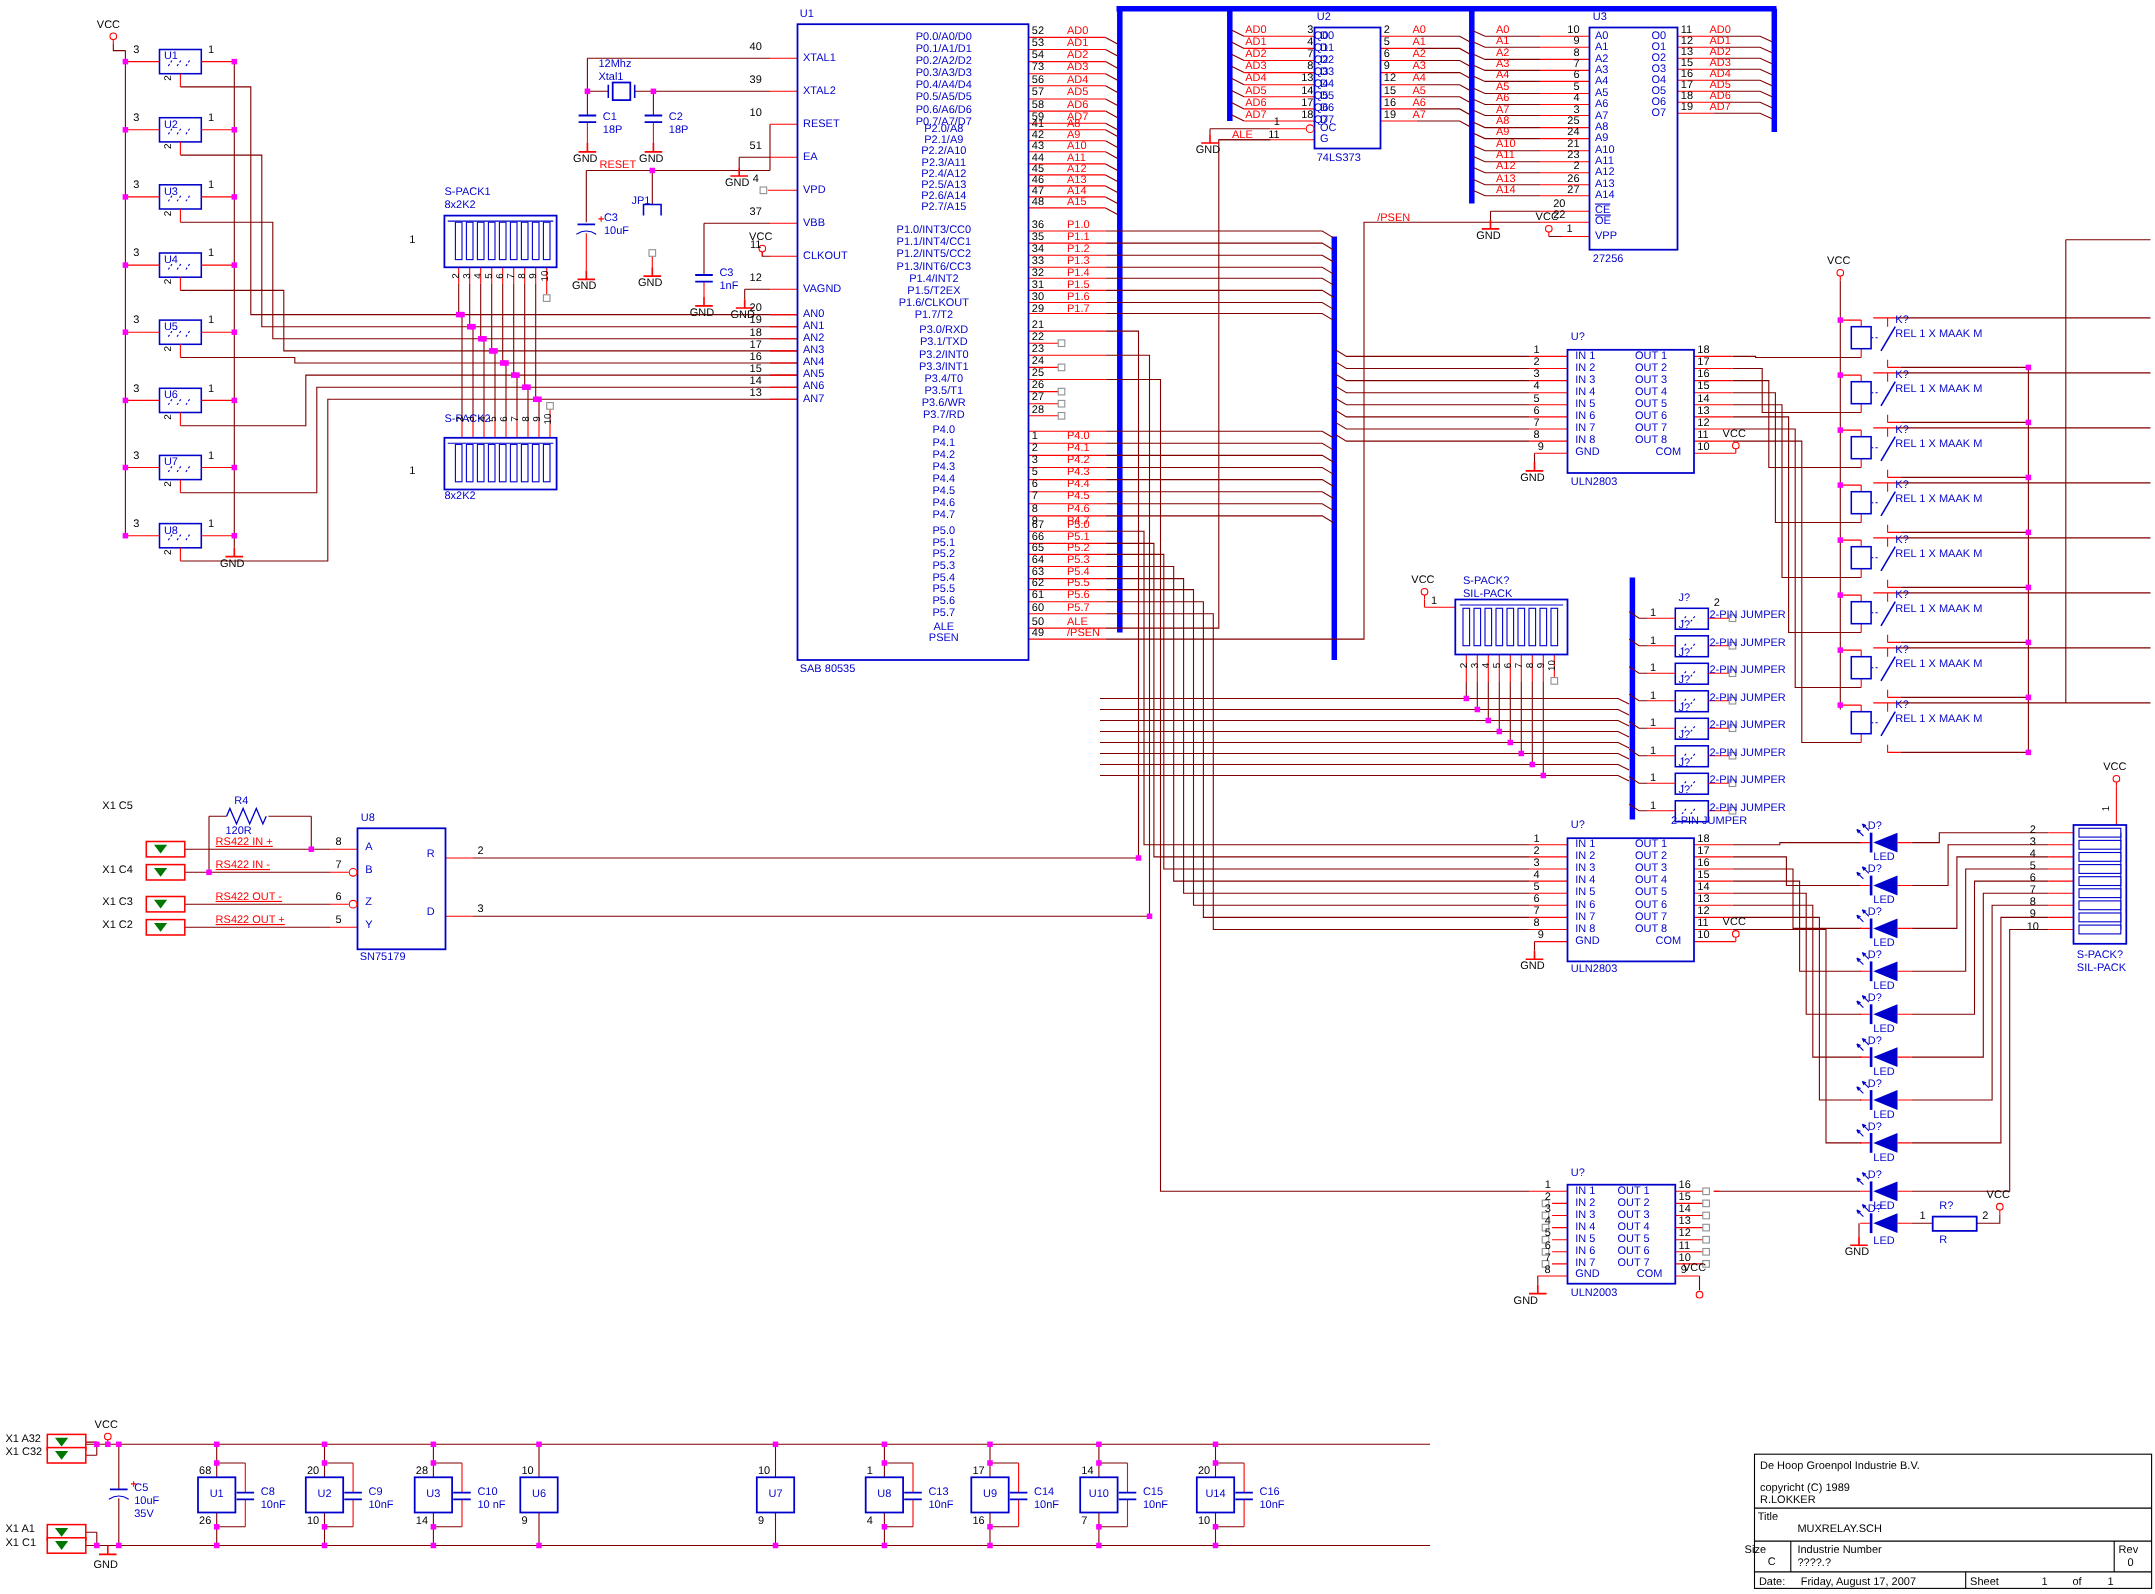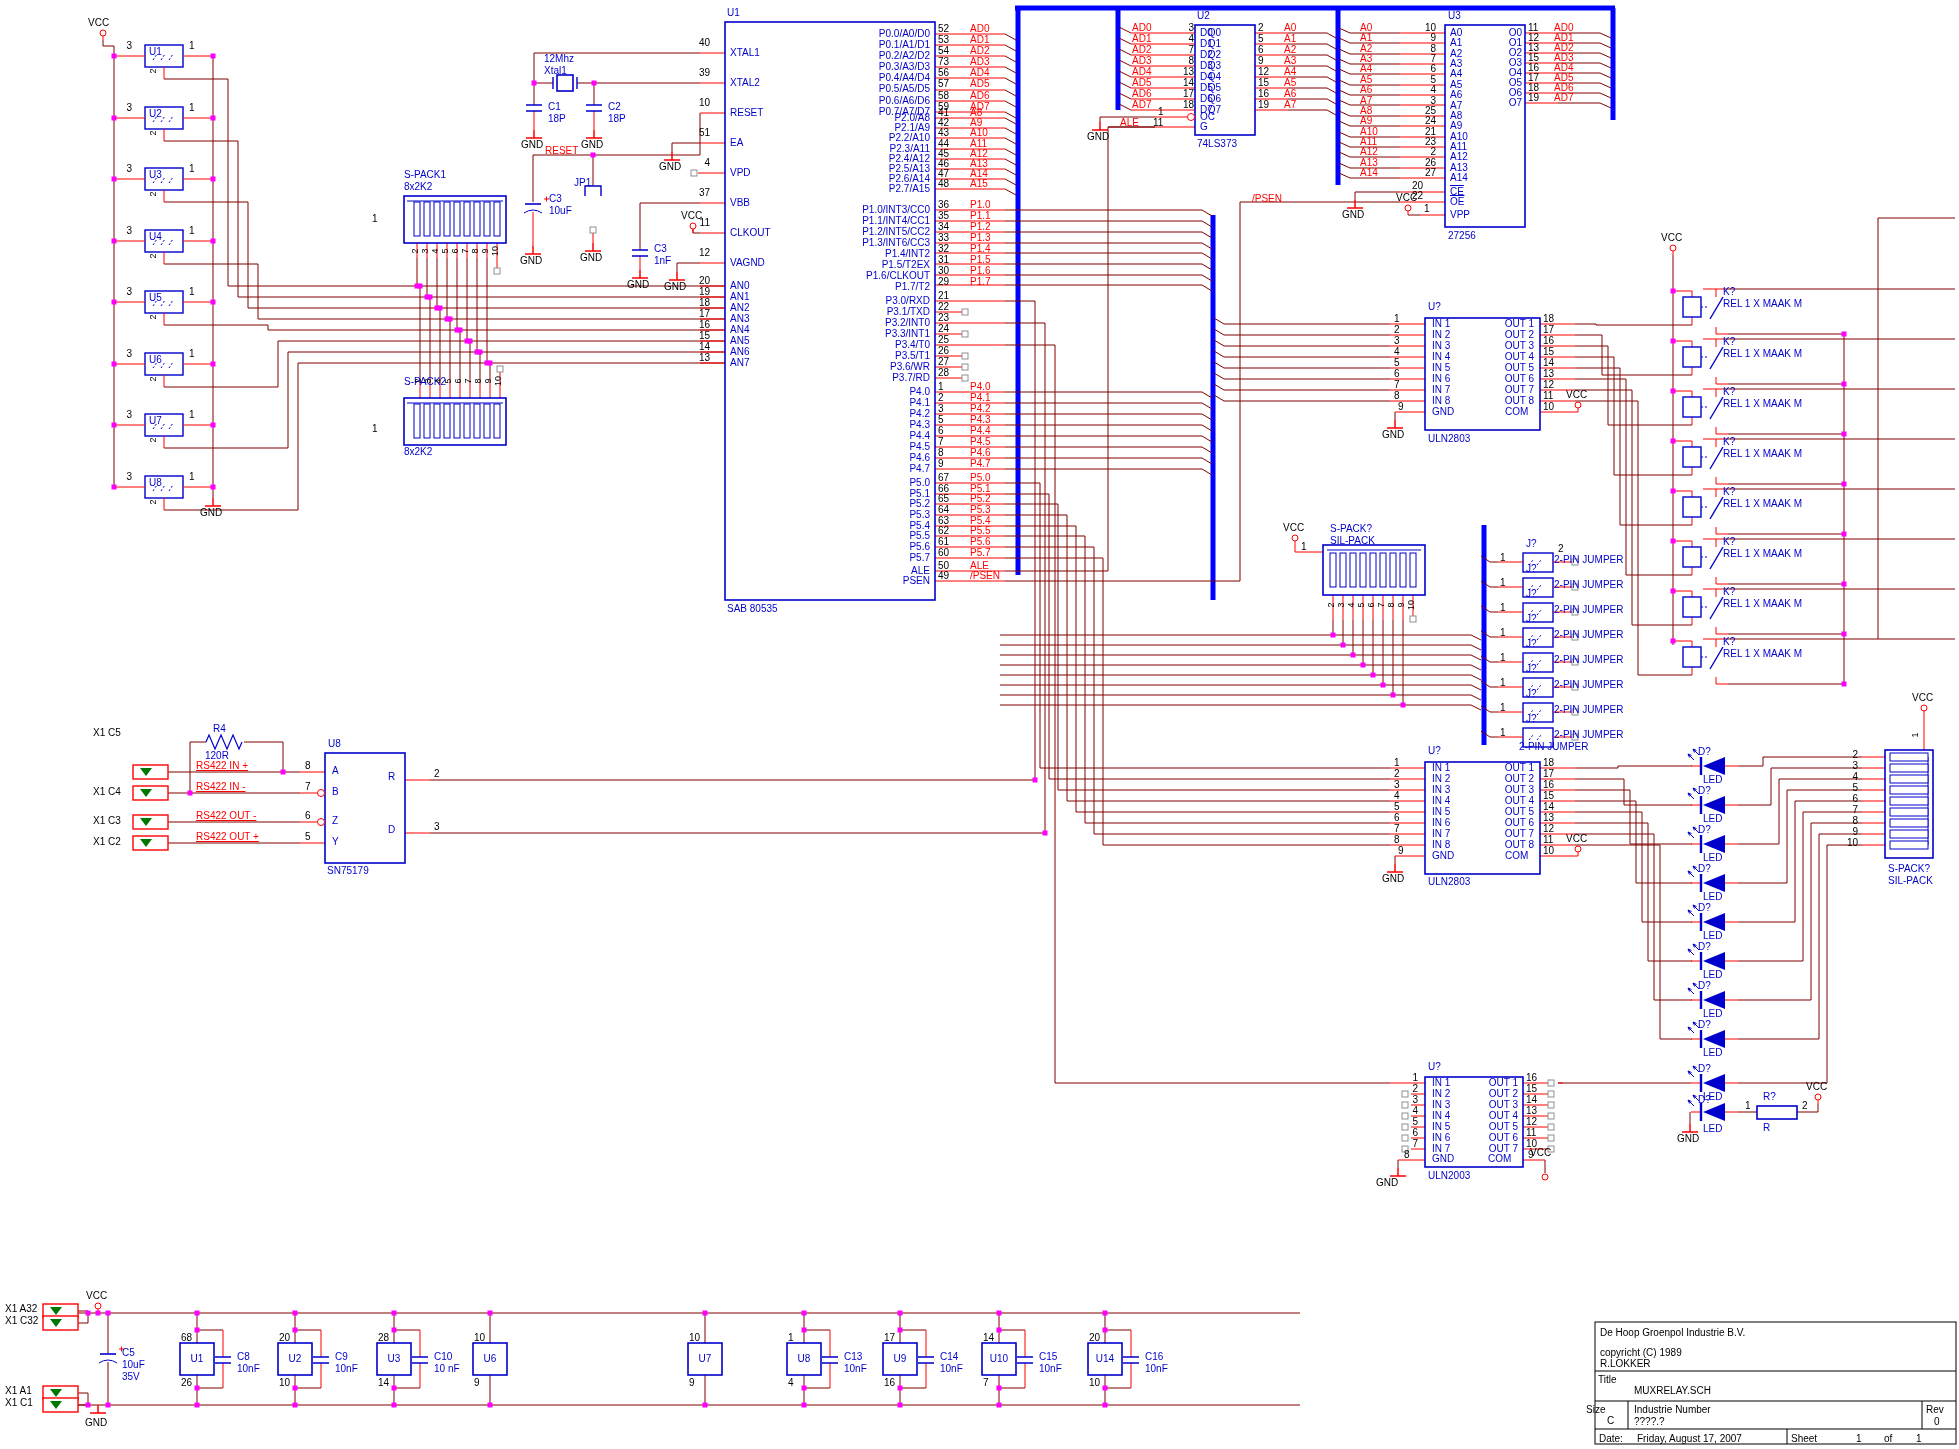--- a/index.html
+++ b/index.html
@@ -1,21 +1,21 @@
 <!DOCTYPE html>
 <html><head>
 <meta charset="utf-8">
 <style>
   html,body{margin:0;padding:0;background:#fff}
   #page{position:relative;width:1959px;height:1449px;background:#fff;font-family:"Liberation Sans",sans-serif;overflow:hidden}
   .t{position:absolute;white-space:pre;font-size:10px;line-height:10px}
   .b{color:#0000cc}.r{color:#ff0000}.k{color:#000000}
   .col{position:absolute;font-size:10px;line-height:10px}
   .col .row{height:var(--rh);white-space:pre}
-  .ra{text-align:right}
+  .ra{text-align:center}
   .pnum{display:inline-block;width:32px;color:#000}
   .pnet{color:#f00}
   .u2r .pnet{display:inline-block;width:40px;color:#f00}
   .u2r .pnum{display:inline-block;width:22px;text-align:right;color:#000}
   .u3r .pnet{display:inline-block;width:46px;color:#f00}
   .u3r .pnum{display:inline-block;width:30px;text-align:right;color:#000}
   .or .pnum{display:inline-block;width:26px;color:#000}
   .or .pnet{color:#f00}
   .blue .row{color:#0000cc}
   .blk .row{color:#000}
@@ -683,21 +683,21 @@
 <div class="col blue ra" style="left:786px;top:387px;width:144px;--rh:11px">
       <div class="row"><span>P4.0</span></div>
       <div class="row"><span>P4.1</span></div>
       <div class="row"><span>P4.2</span></div>
       <div class="row"><span>P4.3</span></div>
       <div class="row"><span>P4.4</span></div>
       <div class="row"><span>P4.5</span></div>
       <div class="row"><span>P4.6</span></div>
       <div class="row"><span>P4.7</span></div>
     </div>
-<div class="col" style="left:938px;top:382px;--rh:11px">
+<div class="col" style="left:938px;top:392px;--rh:11px">
       <div class="row"><span class="pnum">1</span><span class="pnet">P4.0</span></div>
       <div class="row"><span class="pnum">2</span><span class="pnet">P4.1</span></div>
       <div class="row"><span class="pnum">3</span><span class="pnet">P4.2</span></div>
       <div class="row"><span class="pnum">5</span><span class="pnet">P4.3</span></div>
       <div class="row"><span class="pnum">6</span><span class="pnet">P4.4</span></div>
       <div class="row"><span class="pnum">7</span><span class="pnet">P4.5</span></div>
       <div class="row"><span class="pnum">8</span><span class="pnet">P4.6</span></div>
       <div class="row"><span class="pnum">9</span><span class="pnet">P4.7</span></div>
     </div>
 <div class="col blue ra" style="left:786px;top:478px;width:144px;--rh:10.7px">

